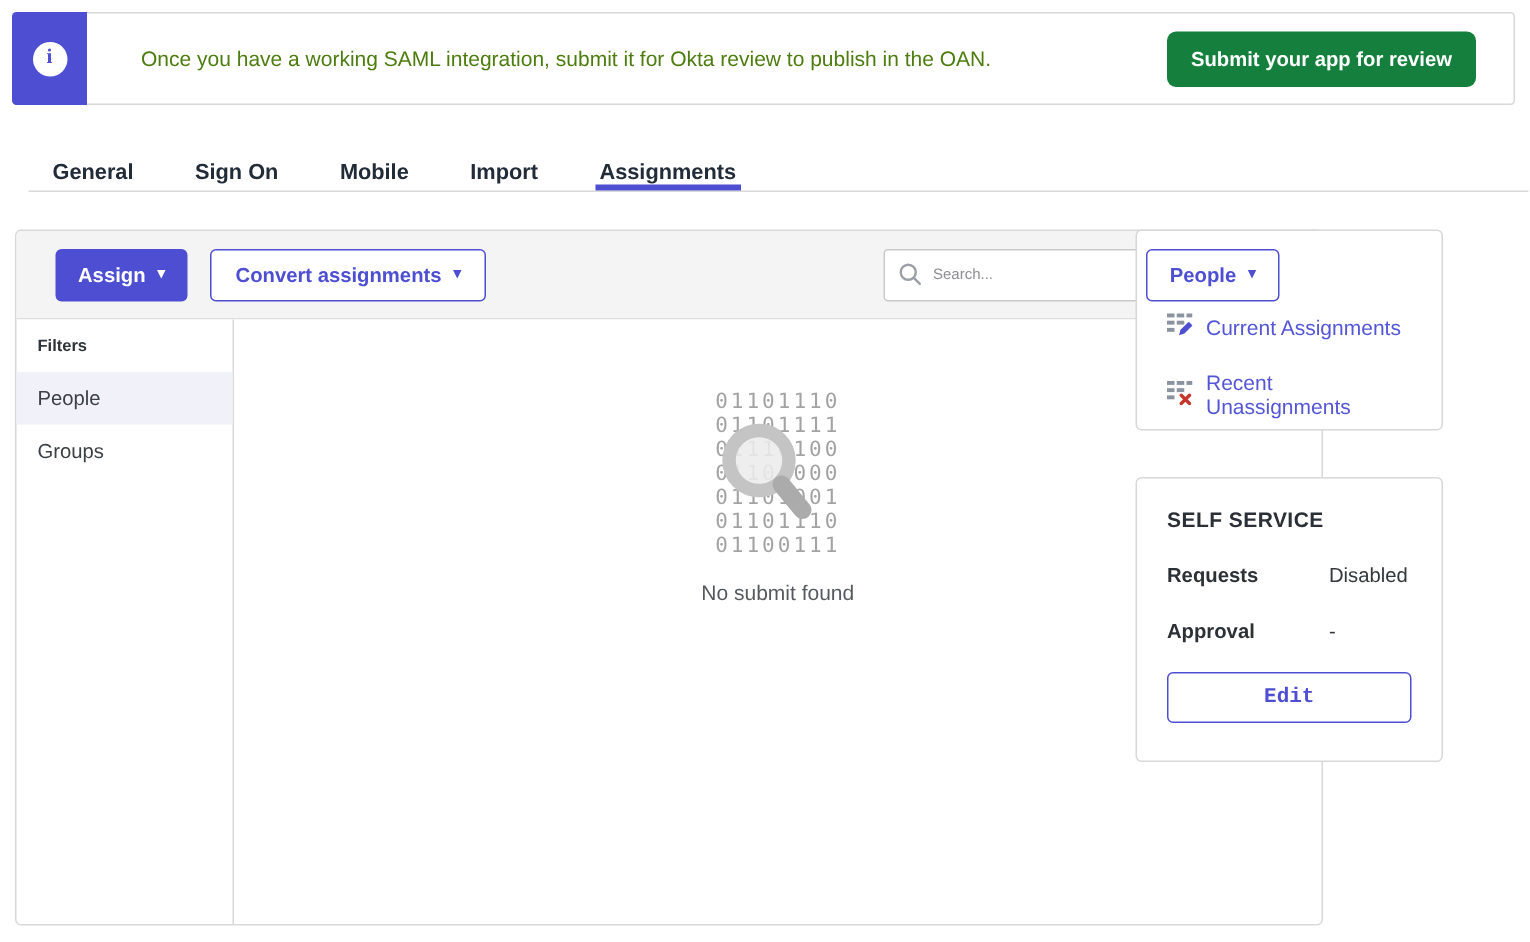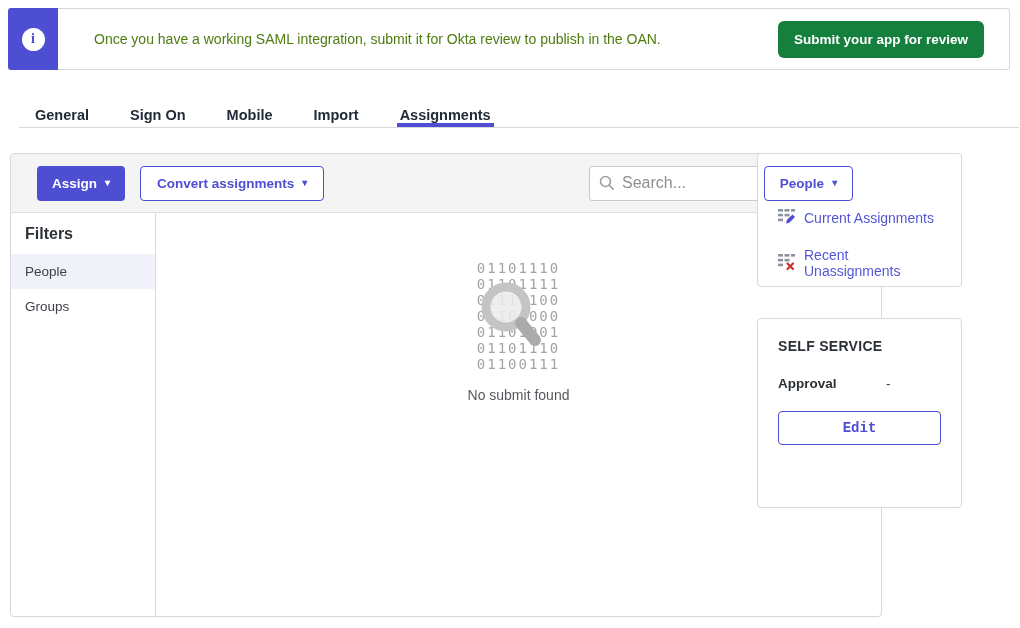--- a/index.html
+++ b/index.html
@@ -34,29 +34,29 @@
   .toolbar { height:59px; flex:0 0 59px; background:#f4f4f4; border-bottom:1px solid #dedede;
     border-radius:3px 3px 0 0; display:flex; align-items:center; padding:0 28px 0 26px; }
   .btn { height:35px; display:inline-flex; align-items:center; gap:8px; border-radius:4px;
     font-size:13.5px; font-weight:bold; cursor:pointer; font-family:"Liberation Sans", sans-serif; }
   .btn-solid { background:#4d4ed2; color:#fff; border:none; padding:0 15px; }
   .btn-outline { background:#fff; color:#4d4ed2; border:1px solid #4d4ed2; padding:0 16px; }
   .caret { font-size:10px; line-height:1; }
   .toolbar .spacer { flex:1; }
   .search-wrap { display:flex; align-items:center; position:relative; }
   .search-input { width:176px; height:35px; border:1px solid #c9c9c9; border-radius:3px;
-    padding:0 8px 0 32px; font-size:16px; color:#333; background:#fff;
+    padding:0 8px 0 32px; font-size:10px; color:#333; background:#fff;
     font-family:"Liberation Sans", sans-serif; }
   .search-input::placeholder { color:#8e8e93; }
   .search-icon-holder { position:absolute; left:10px; top:9px; width:16px; height:16px; }
   .scope-btn { height:35px; width:89px; margin-left:-1px; z-index:2; justify-content:center; }
 
   .content { flex:1; display:flex; min-height:0; }
   .filters-col { width:145px; flex:0 0 145px; border-right:1px solid #d9d9d9; }
-  .filters-title { padding:12px 14px 11px; font-weight:bold; font-size:16px; color:#2d3338; }
+  .filters-title { padding:12px 14px 11px; font-weight:bold; font-size:11px; color:#2d3338; }
   .filter-item { padding:10px 14px; font-size:13.5px; color:#3c4147; cursor:pointer; }
   .filter-item.selected { background:#f1f1fa; }
 
   .table-col { flex:1; position:relative; }
   .thead { display:flex; border-bottom:1px solid #dcdcdc; padding:11px 0 12px; }
   .th { font-weight:bold; font-size:13.5px; color:#2d3338; }
   .th-person { padding-left:13px; width:250px; }
 
   .empty { text-align:center; padding-top:47px; position:relative; }
   .binary { font-family:"DejaVu Sans Mono", monospace; font-size:14px; line-height:16px;
@@ -193,17 +193,21 @@
         </g>
       </svg>
     </span>
     <span>Recent Unassignments</span>
   </div>
 </div>
 
 <div class="card card-self">
   <div class="card-title">SELF SERVICE</div>
   <div class="ss-row">
+    <div class="ss-label">Requests</div>
+    <div class="ss-value">Disabled</div>
+  </div>
+  <div class="ss-row">
     <div class="ss-label">Approval</div>
     <div class="ss-value">-</div>
   </div>
   <button class="edit-btn">Edit</button>
 </div>
 
 </body></html>

